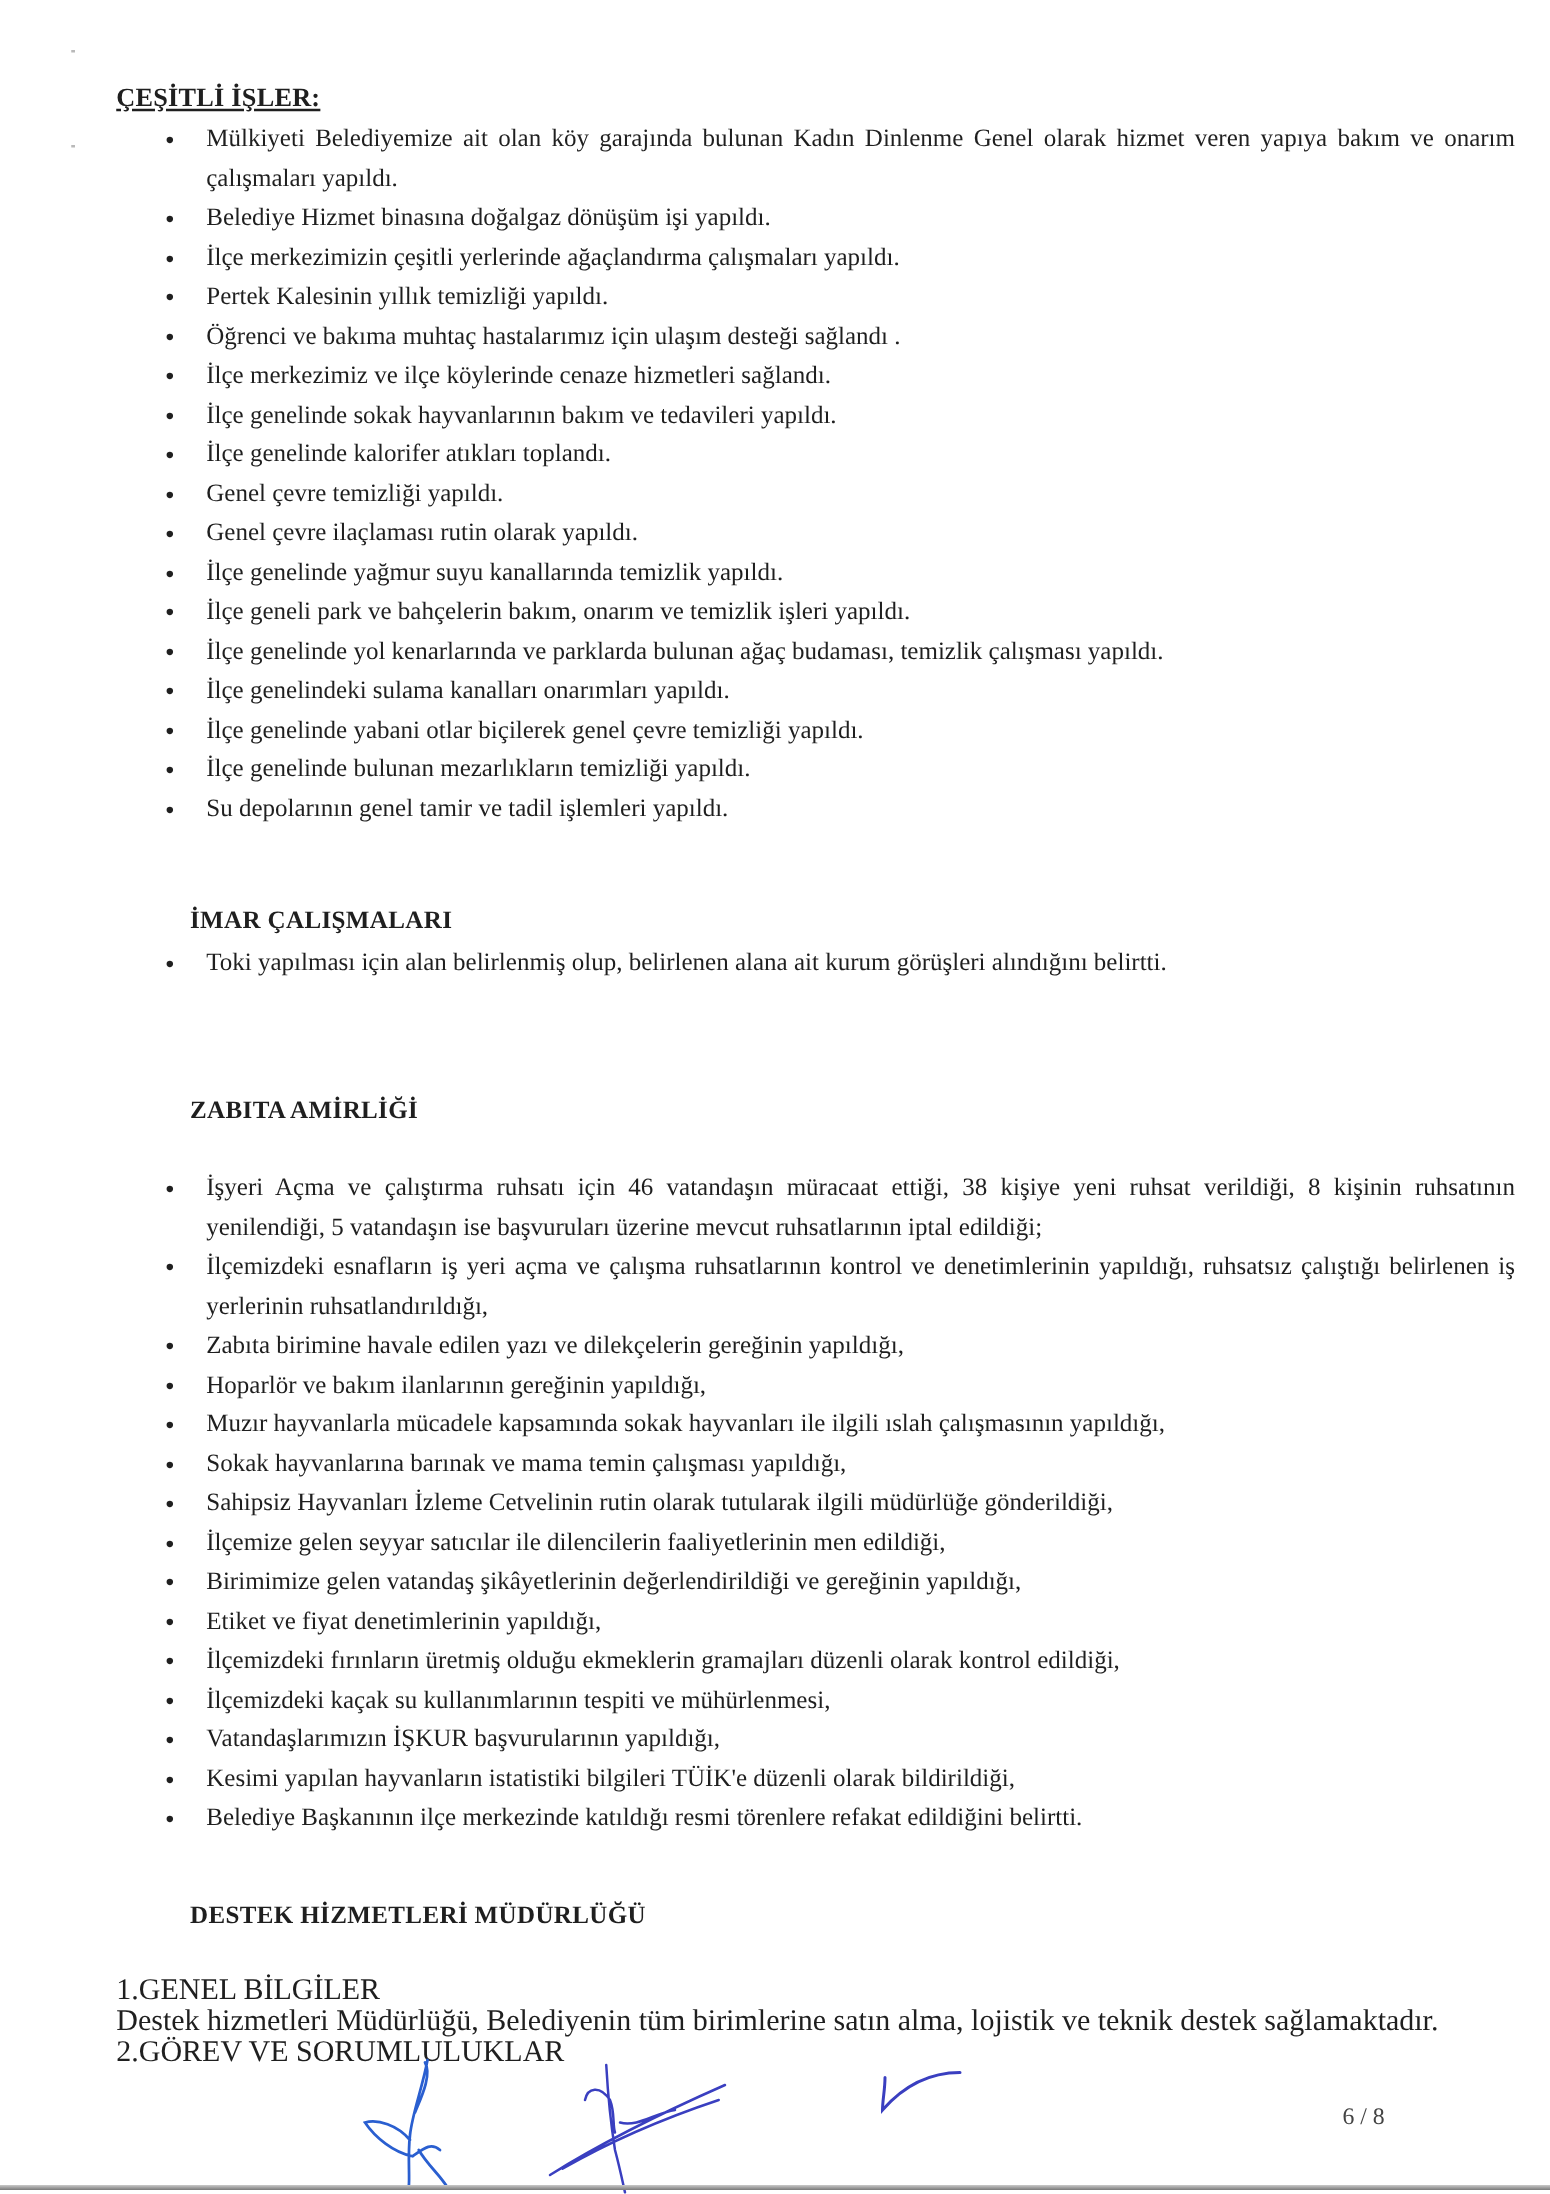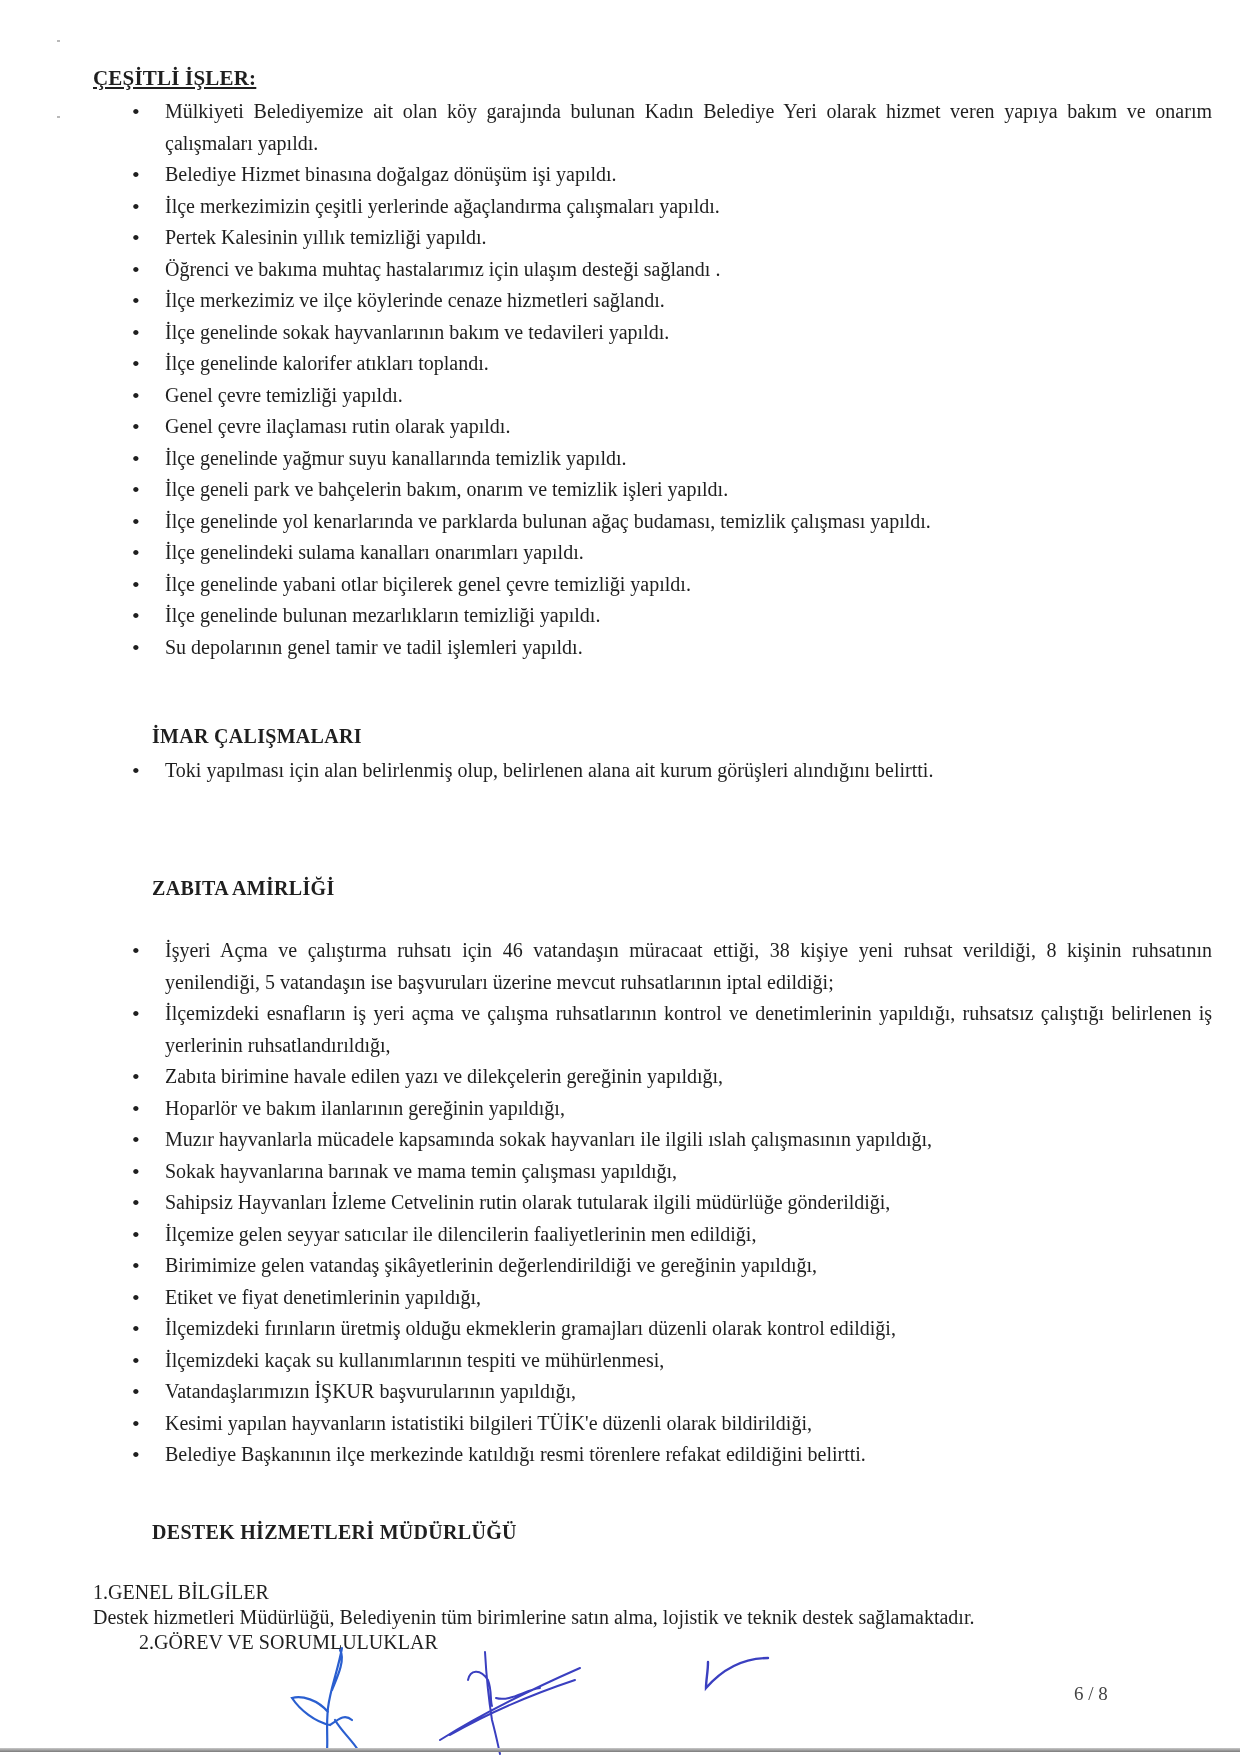--- a/index.html
+++ b/index.html
@@ -6,37 +6,37 @@
   body { width: 1240px; height: 1755px; position: relative; overflow: hidden;
          font-family: "Liberation Serif", "DejaVu Serif", serif; color: #1f1f1f; }
   .page { position: absolute; left: 0; top: 0; width: 1184px; height: 1755px; }
   .section-title-u { position: absolute; left: 93px; top: 66px; font-size: 21px; font-weight: bold;
                      text-decoration: underline; letter-spacing: 0.2px; }
   .section-title { position: absolute; font-size: 20px; font-weight: bold; letter-spacing: 0.3px; }
   ul.list { position: absolute; list-style: none; margin: 0; padding: 0; font-size: 20px; line-height: 31.5px; }
   ul.list li { position: relative; padding-left: 33px; }
   ul.list li::before { content: "\2022"; position: absolute; left: 0; top: 0; font-size: 22px; }
   .justify li { text-align: justify; }
-  .plain { position: absolute; font-size: 20px; line-height: 28px; }
+  .plain { position: absolute; font-size: 24px; line-height: 28px; }
   .pagenum { position: absolute; left: 1074px; top: 1683px; font-size: 19px; color: #444; }
   .sig { position: absolute; }
   .bottom-line { position: absolute; left: 0; top: 1748px; width: 1240px; height: 4px; background: linear-gradient(#c9c9c9, #7a7a7a); }
   .speck { position: absolute; width: 3px; height: 2px; background: #b9b9b9; }
 </style>
 </head>
 <body>
 
 <div class="page">
 
   <span class="speck" style="left:57px;top:40px;"></span>
   <span class="speck" style="left:57px;top:116px;"></span>
 
   <div class="section-title-u">ÇEŞİTLİ İŞLER:</div>
   <ul class="list justify" id="list-cesitli" style="left:132px; top:96px; width:1080px;">
-      <li>Mülkiyeti Belediyemize ait olan köy garajında bulunan Kadın Belediye Yeri olarak hizmet veren yapıya bakım ve onarım çalışmaları yapıldı.</li>
+      <li>Mülkiyeti Belediyemize ait olan köy garajında bulunan Kadın Dinlenme Genel olarak hizmet veren yapıya bakım ve onarım çalışmaları yapıldı.</li>
       <li>Belediye Hizmet binasına doğalgaz dönüşüm işi yapıldı.</li>
       <li>İlçe merkezimizin çeşitli yerlerinde ağaçlandırma çalışmaları yapıldı.</li>
       <li>Pertek Kalesinin yıllık temizliği yapıldı.</li>
       <li>Öğrenci ve bakıma muhtaç hastalarımız için ulaşım desteği sağlandı .</li>
       <li>İlçe merkezimiz ve ilçe köylerinde cenaze hizmetleri sağlandı.</li>
       <li>İlçe genelinde sokak hayvanlarının bakım ve tedavileri yapıldı.</li>
       <li>İlçe genelinde kalorifer atıkları toplandı.</li>
       <li>Genel çevre temizliği yapıldı.</li>
       <li>Genel çevre ilaçlaması rutin olarak yapıldı.</li>
       <li>İlçe genelinde yağmur suyu kanallarında temizlik yapıldı.</li>
@@ -68,21 +68,21 @@
       <li>İlçemizdeki fırınların üretmiş olduğu ekmeklerin gramajları düzenli olarak kontrol edildiği,</li>
       <li>İlçemizdeki kaçak su kullanımlarının tespiti ve mühürlenmesi,</li>
       <li>Vatandaşlarımızın İŞKUR başvurularının yapıldığı,</li>
       <li>Kesimi yapılan hayvanların istatistiki bilgileri TÜİK'e düzenli olarak bildirildiği,</li>
       <li>Belediye Başkanının ilçe merkezinde katıldığı resmi törenlere refakat edildiğini belirtti.</li>
     </ul>
 
   <div class="section-title" style="left:152px; top:1521px;text-align:center;">DESTEK HİZMETLERİ MÜDÜRLÜĞÜ</div>
   <div class="plain" style="left:93px; top:1578px;">1.GENEL BİLGİLER</div>
   <div class="plain" style="left:93px; top:1603px; white-space:nowrap;">Destek hizmetleri Müdürlüğü, Belediyenin tüm birimlerine satın alma, lojistik ve teknik destek sağlamaktadır.</div>
-  <div class="plain" style="left:93px; top:1628px;margin-left:46px;">2.GÖREV VE SORUMLULUKLAR</div>
+  <div class="plain" style="left:93px; top:1628px;">2.GÖREV VE SORUMLULUKLAR</div>
 
   <svg class="sig" style="left:280px; top:1640px;" width="130" height="115" viewBox="0 0 130 115">
     <path d="M62 8 C58 30, 50 50, 48 68 C46 85, 48 100, 47 110 M48 72 C38 60, 22 55, 12 58 C20 70, 35 82, 50 85 C60 78, 65 74, 72 80 M55 80 C62 92, 72 100, 78 110 M60 10 C66 20, 56 40, 52 50" fill="none" stroke="#2a5fd0" stroke-width="2.2" stroke-linecap="round"></path>
   </svg>
   <svg class="sig" style="left:430px; top:1650px;" width="170" height="105" viewBox="0 0 170 105">
     <path d="M55 2 C56 20, 58 45, 62 70 C66 85, 68 95, 70 104 M38 30 C40 20, 50 18, 58 30 C62 40, 60 50, 62 56 M10 90 C50 65, 100 40, 150 18 M20 85 C60 62, 100 45, 145 30 M66 48 C80 52, 95 40, 110 38" fill="none" stroke="#3a3fc0" stroke-width="2" stroke-linecap="round"></path>
   </svg>
   <svg class="sig" style="left:700px; top:1650px;" width="80" height="45" viewBox="0 0 80 45">
     <path d="M8 12 C8 22, 6 30, 6 38 C20 22, 40 8, 68 8" fill="none" stroke="#3a3fc0" stroke-width="2.4" stroke-linecap="round"></path>
   </svg>

